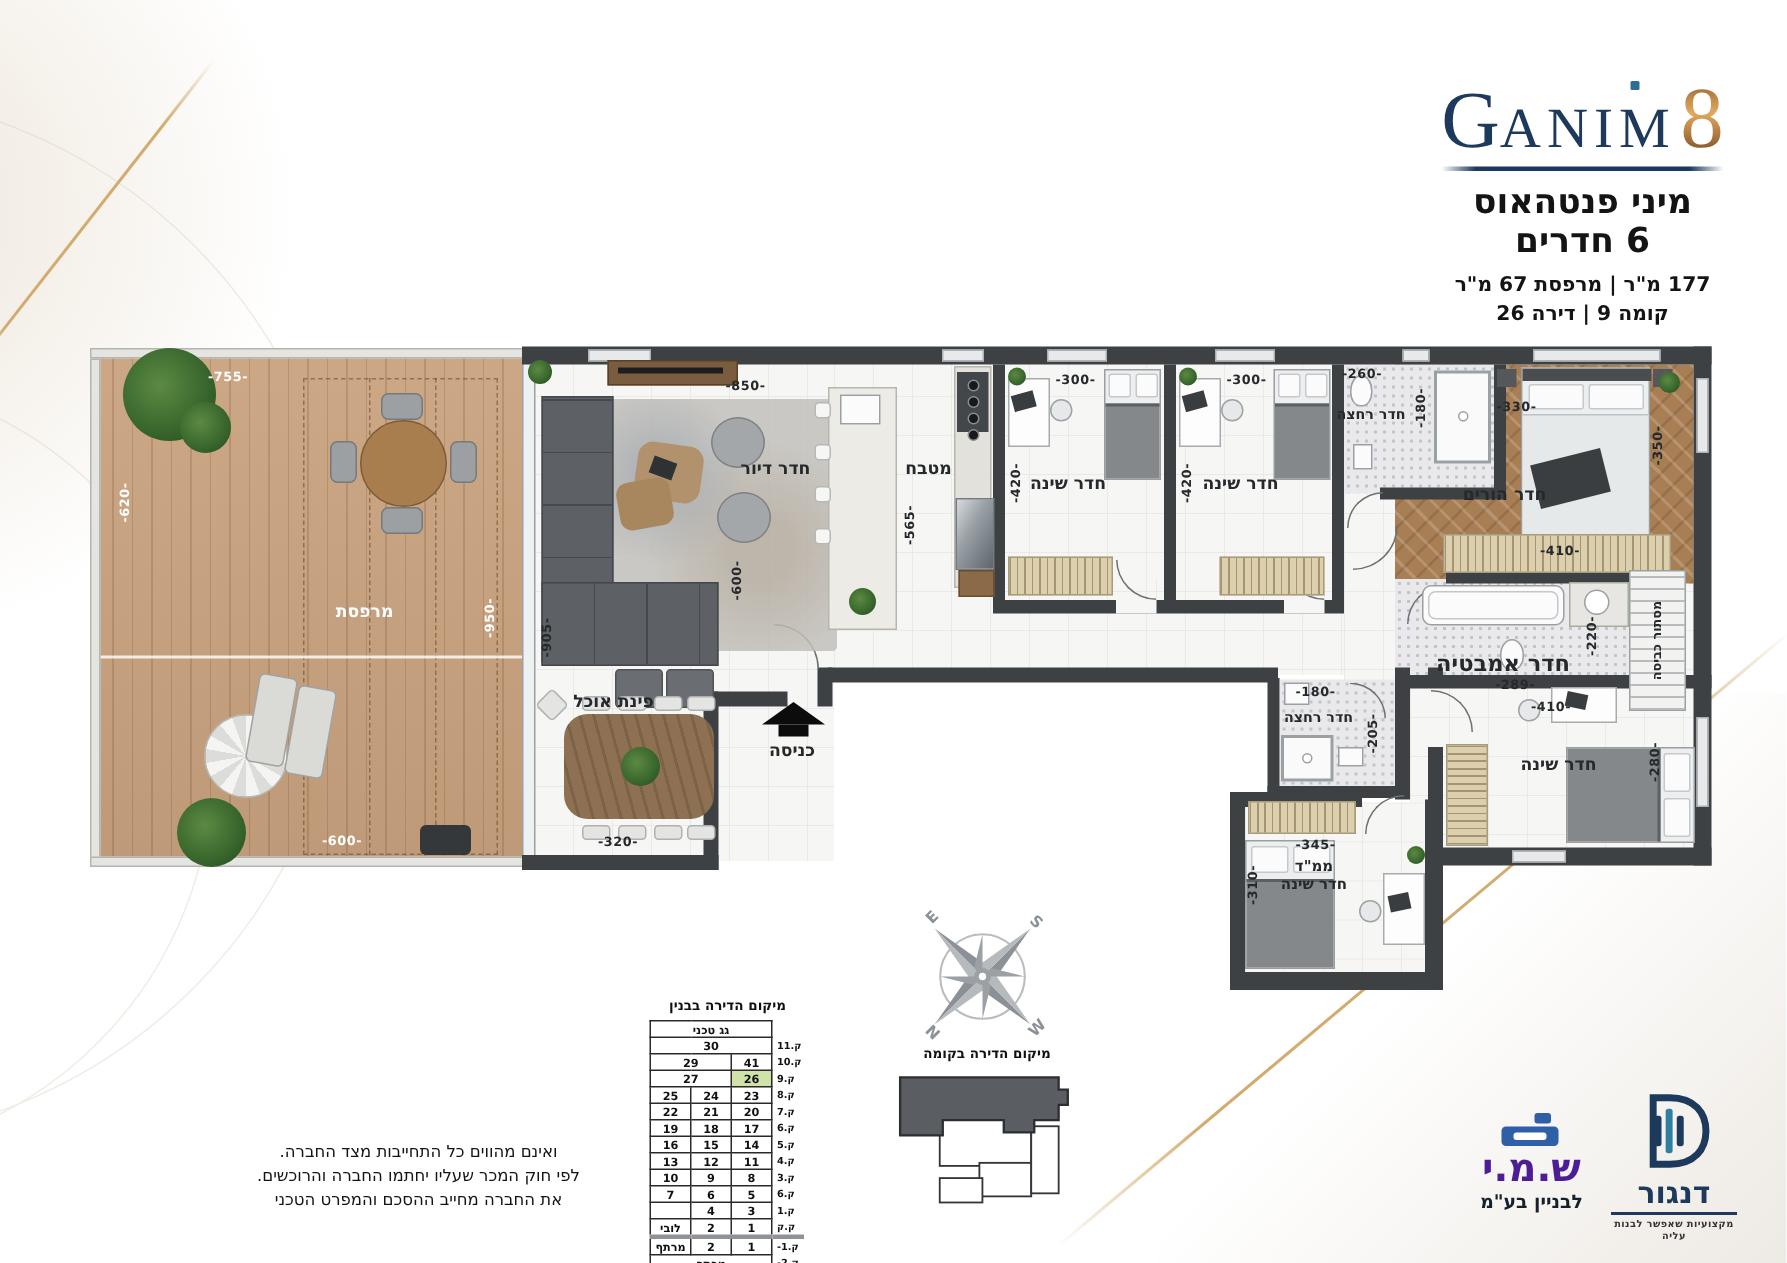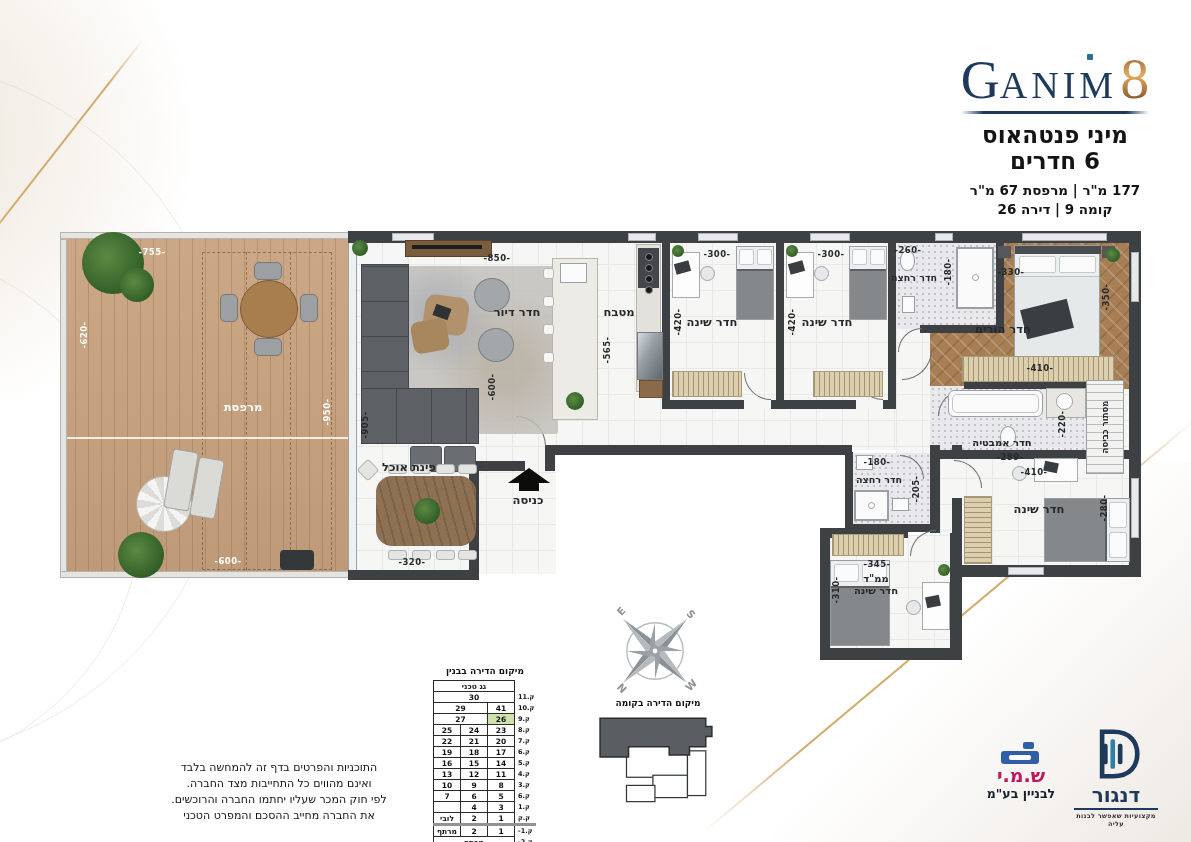--- a/index.html
+++ b/index.html
@@ -91,21 +91,21 @@
             font-size:9px;font-weight:700;direction:rtl;color:#111}
   .disc{position:absolute;left:148px;top:760px;width:262px;direction:rtl;text-align:center;
         font-size:11px;color:#141414;line-height:1.45}
   .disc span{display:block}
   
   .shmi{position:absolute;left:975px;top:742px;width:92px;text-align:center;direction:rtl}
   .shmi .icon{position:relative;width:40px;height:22px;margin:0 auto}
   .shmi .bar{position:absolute;left:0;top:9px;width:38px;height:13px;background:#2f5fa7;border-radius:3px}
   .shmi .slot{position:absolute;left:8px;top:13px;width:22px;height:5px;background:#fff;border-radius:2px}
   .shmi .nub{position:absolute;left:22px;top:0;width:11px;height:7px;background:#2f5fa7;border-radius:2px}
-  .shmi .nm{font-size:19px;font-weight:800;color:#be185d;line-height:1.05;margin-top:2px}
+  .shmi .nm{font-size:26px;font-weight:800;color:#4c1d95;line-height:1.05;margin-top:2px}
   .shmi .sub{font-size:12.5px;font-weight:700;color:#15202c}
   .dangor{position:absolute;left:1068px;top:728px;width:96px;text-align:center;direction:rtl}
   .dangor .nm{font-size:20px;font-weight:800;color:#1d3a5c;line-height:1.1}
   .dangor .rule{height:1.5px;background:#1d3a5c;margin:2px 6px}
   .dangor .tag{font-size:6.5px;font-weight:700;color:#333;letter-spacing:.3px}
 </style>
 </head>
 <body>
 
 <div class="curve" style="left:-470px;top:60px;width:700px;height:700px"></div>
@@ -351,21 +351,21 @@
 
 <div class="rlabel" style="left:914px;top:277px;font-size:9.5px">חדר רחצה</div>
 <div class="dim" style="left:908px;top:250px">-260-</div>
 <div class="dim v" style="left:948px;top:272px">-180-</div>
 
 <div class="rlabel" style="left:1003px;top:329px">חדר הורים</div>
 <div class="dim" style="left:1011px;top:272px">-330-</div>
 <div class="dim v" style="left:1106px;top:297px">-350-</div>
 <div class="dim" style="left:1040px;top:368px">-410-</div>
 
-<div class="rlabel" style="left:1002px;top:442px;font-size:10px">חדר אמבטיה</div>
+<div class="rlabel" style="left:1002px;top:442px;font-size:15px">חדר אמבטיה</div>
 <div class="dim" style="left:1010px;top:457px">-289-</div>
 <div class="dim v" style="left:1062px;top:424px">-220-</div>
 
 <div class="rlabel v" style="left:1105px;top:427px">מסתור כביסה</div>
 
 <div class="rlabel" style="left:879px;top:479px;font-size:9.5px">חדר רחצה</div>
 <div class="dim" style="left:877px;top:462px">-180-</div>
 <div class="dim v" style="left:916px;top:489px">-205-</div>
 
 <div class="rlabel" style="left:1039px;top:509px">חדר שינה</div>
@@ -496,21 +496,20 @@
         </tr>
         <tr>
           <td colspan="3">מרתף</td>
           <td class="fl" dir="ltr">-2.ק</td>
         </tr>
       </tbody>
     </table>
 </div>
 
 <div class="disc">
-  <span>התוכניות והפרטים בדף זה להמחשה בלבד</span>
   <span>ואינם מהווים כל התחייבות מצד החברה.</span>
   <span>לפי חוק המכר שעליו יחתמו החברה והרוכשים.</span>
   <span>את החברה מחייב ההסכם והמפרט הטכני</span>
 </div>
 
 <div class="shmi">
   <div class="icon">
     <div class="nub"></div>
     <div class="bar"></div>
     <div class="slot"></div>

